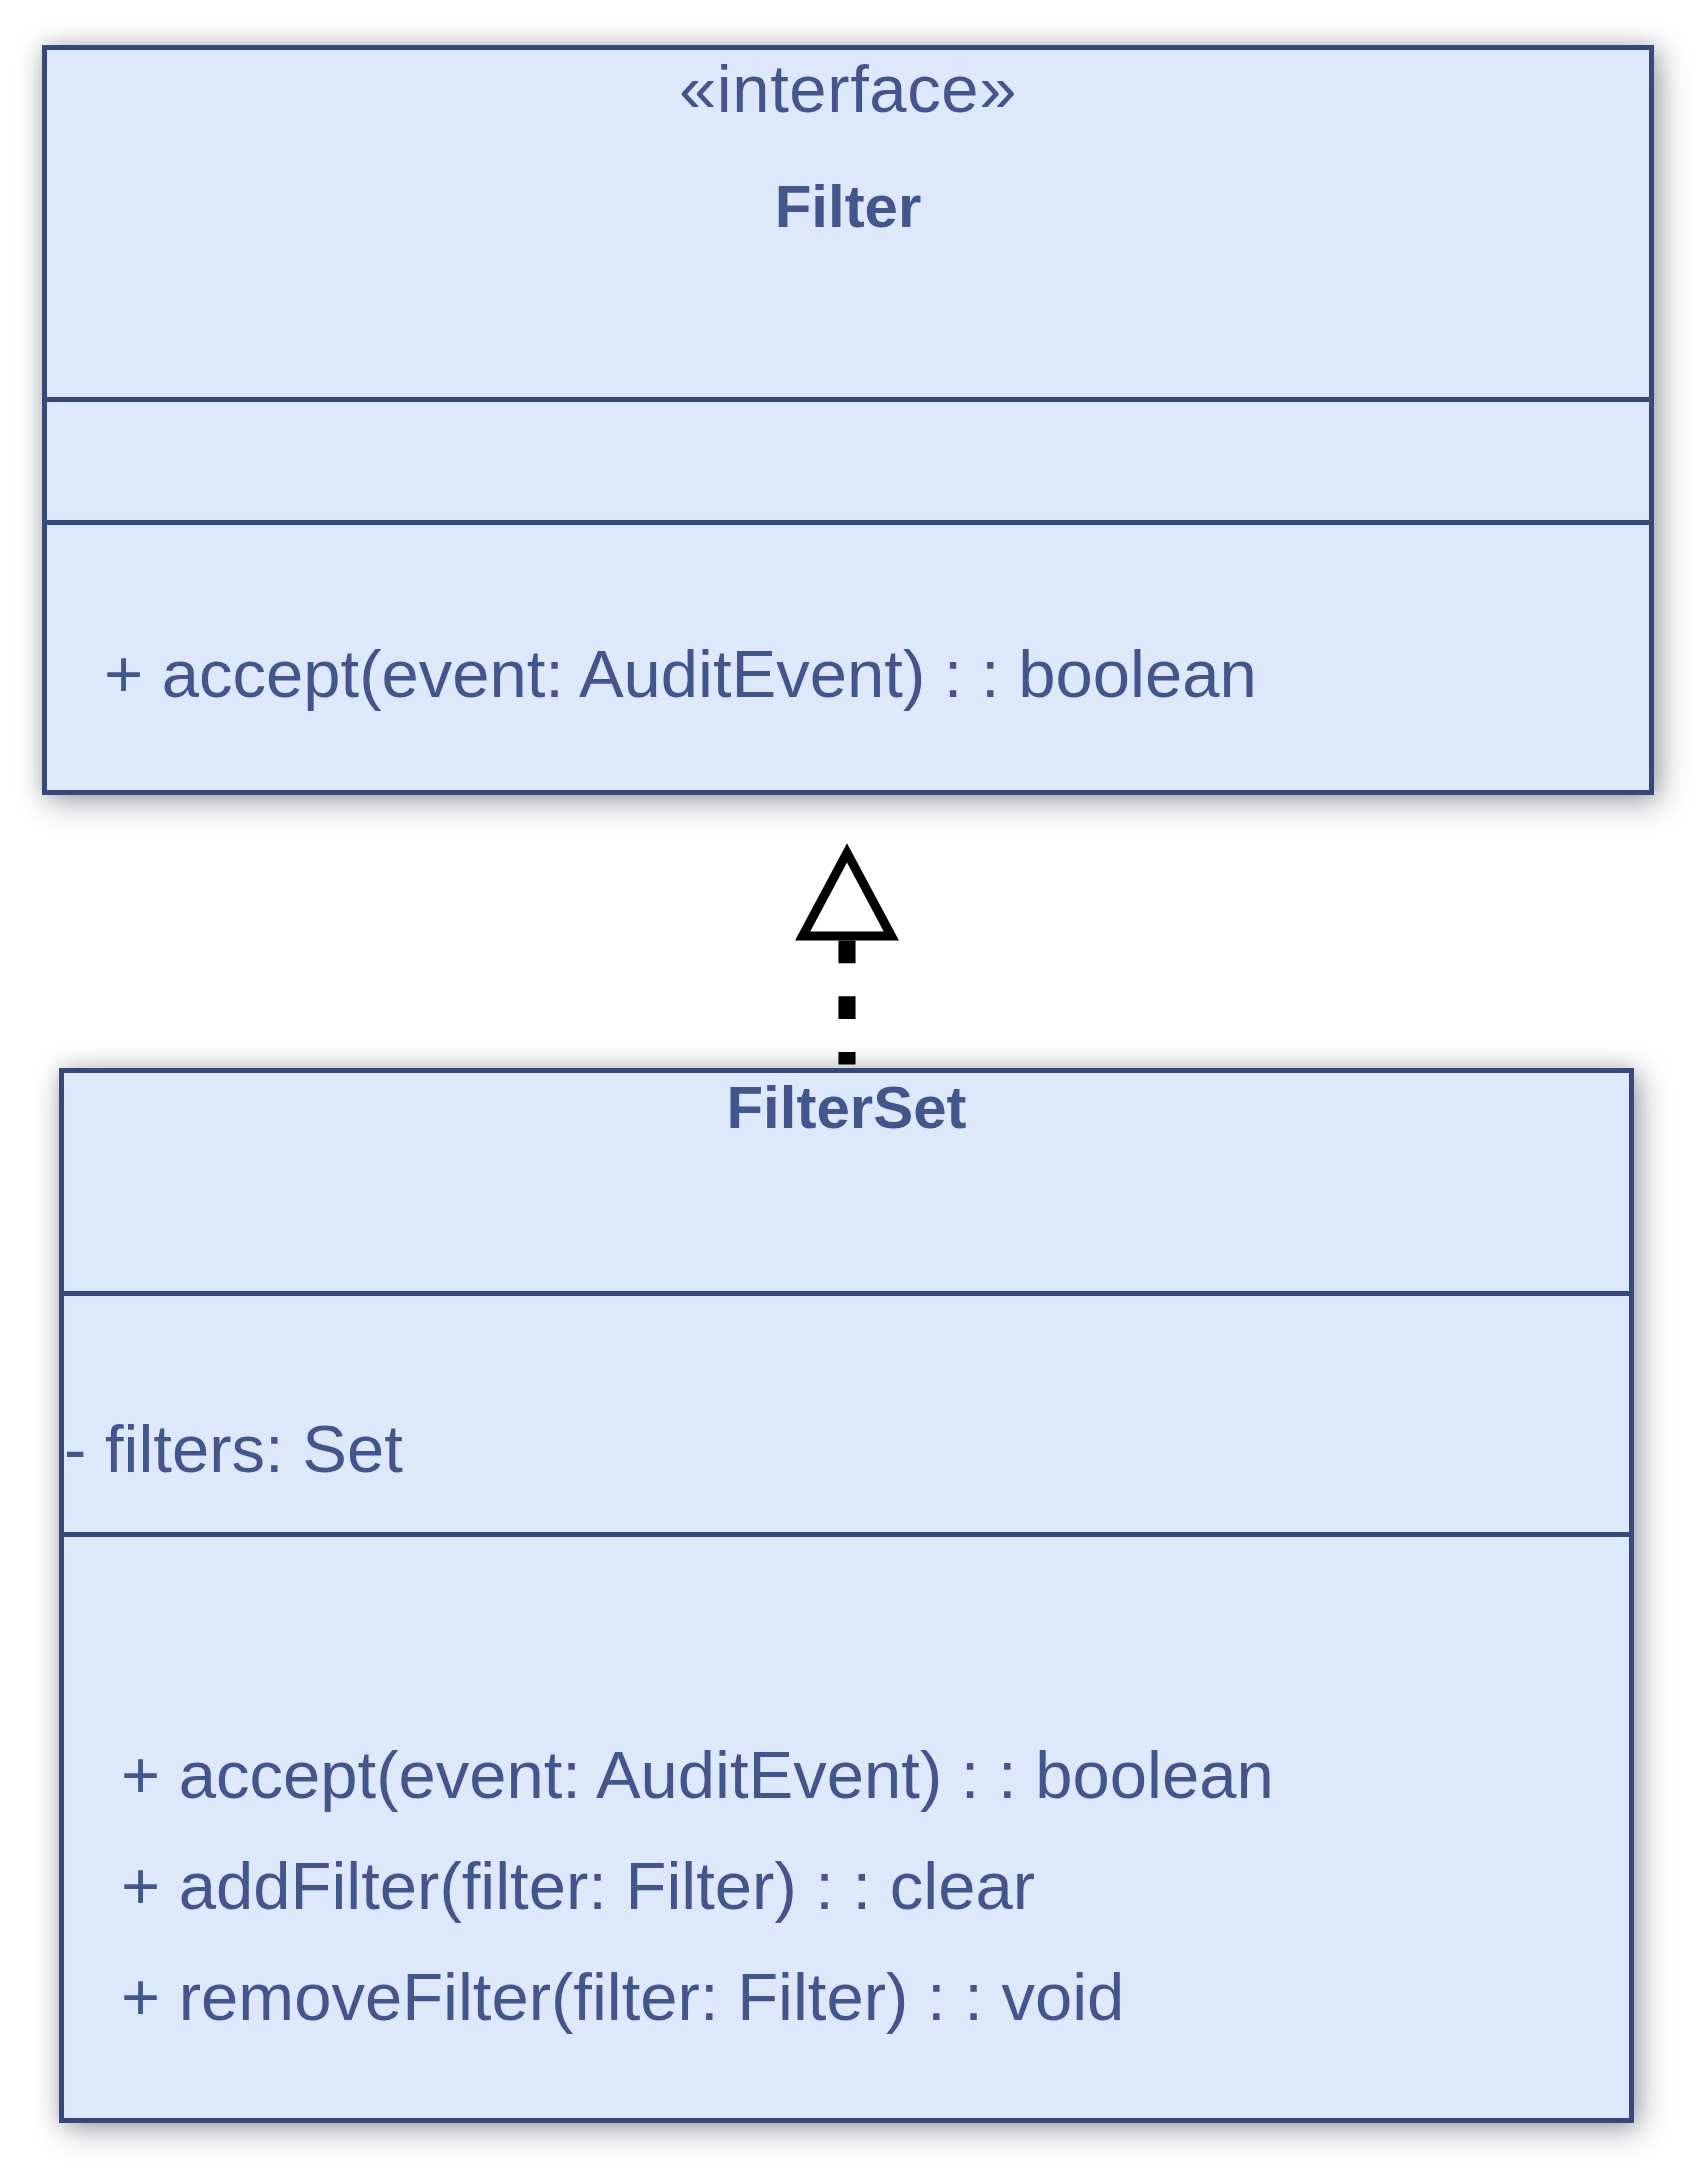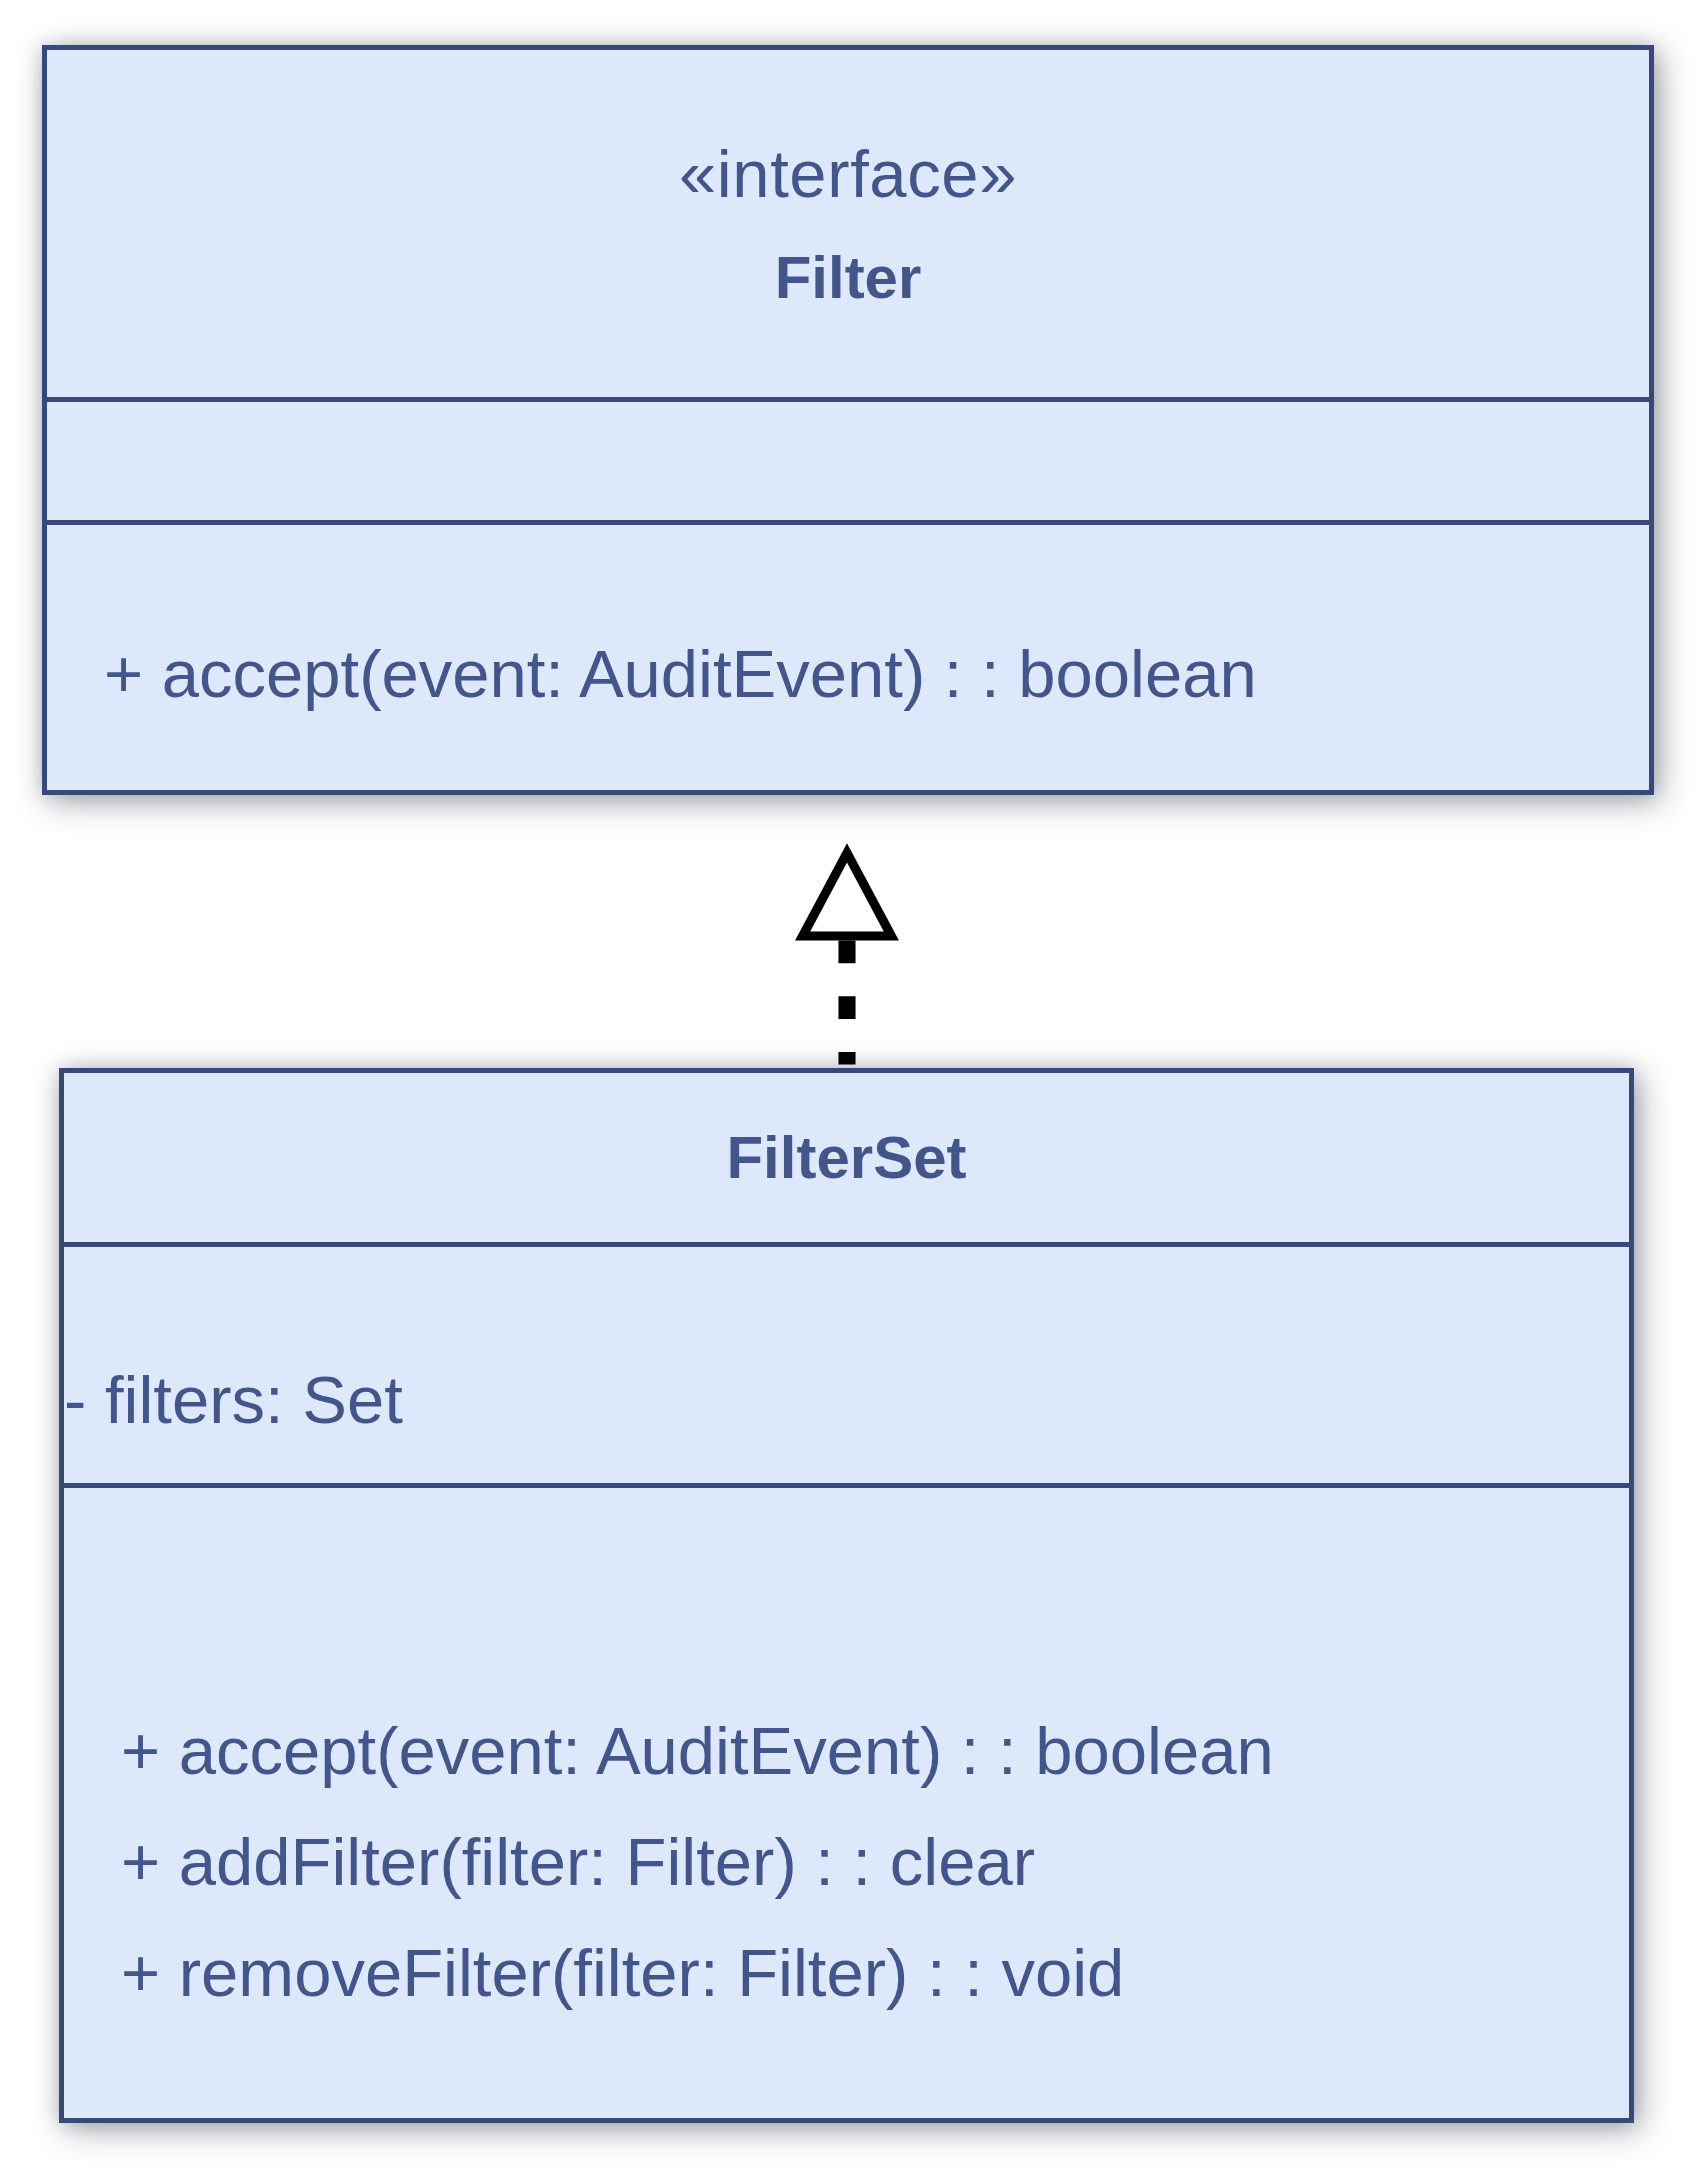--- a/index.html
+++ b/index.html
@@ -36,25 +36,25 @@
     width: 1575px;
     height: 1055px;
   }
   .compartment {
     box-sizing: border-box;
   }
   .title-compartment {
     display: flex;
     flex-direction: column;
     align-items: center;
-    justify-content: center;
-    gap: 31px;
+    justify-content: flex-start;
+    gap: 45px;
   }
   #filter-box .title-compartment { height: 347px; }
-  #filterset-box .title-compartment { height: 169px; }
+  #filterset-box .title-compartment { height: 218px; }
   .stereotype {
     font-size: 67px;
     font-weight: normal;
     letter-spacing: 0.6px;
   }
   .class-name {
     font-size: 60px;
     font-weight: bold;
   }
   .attrs-compartment {

